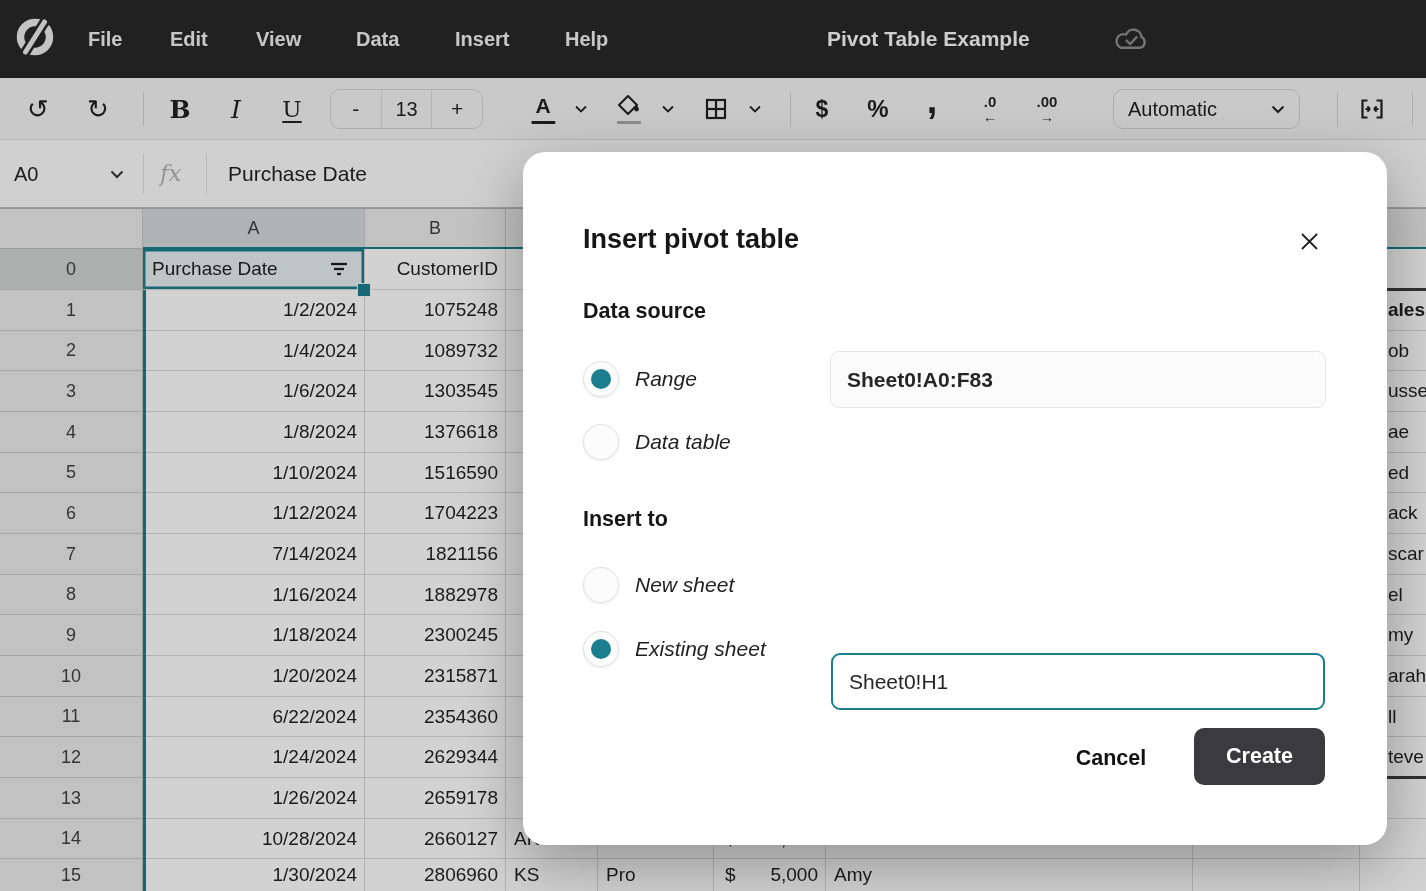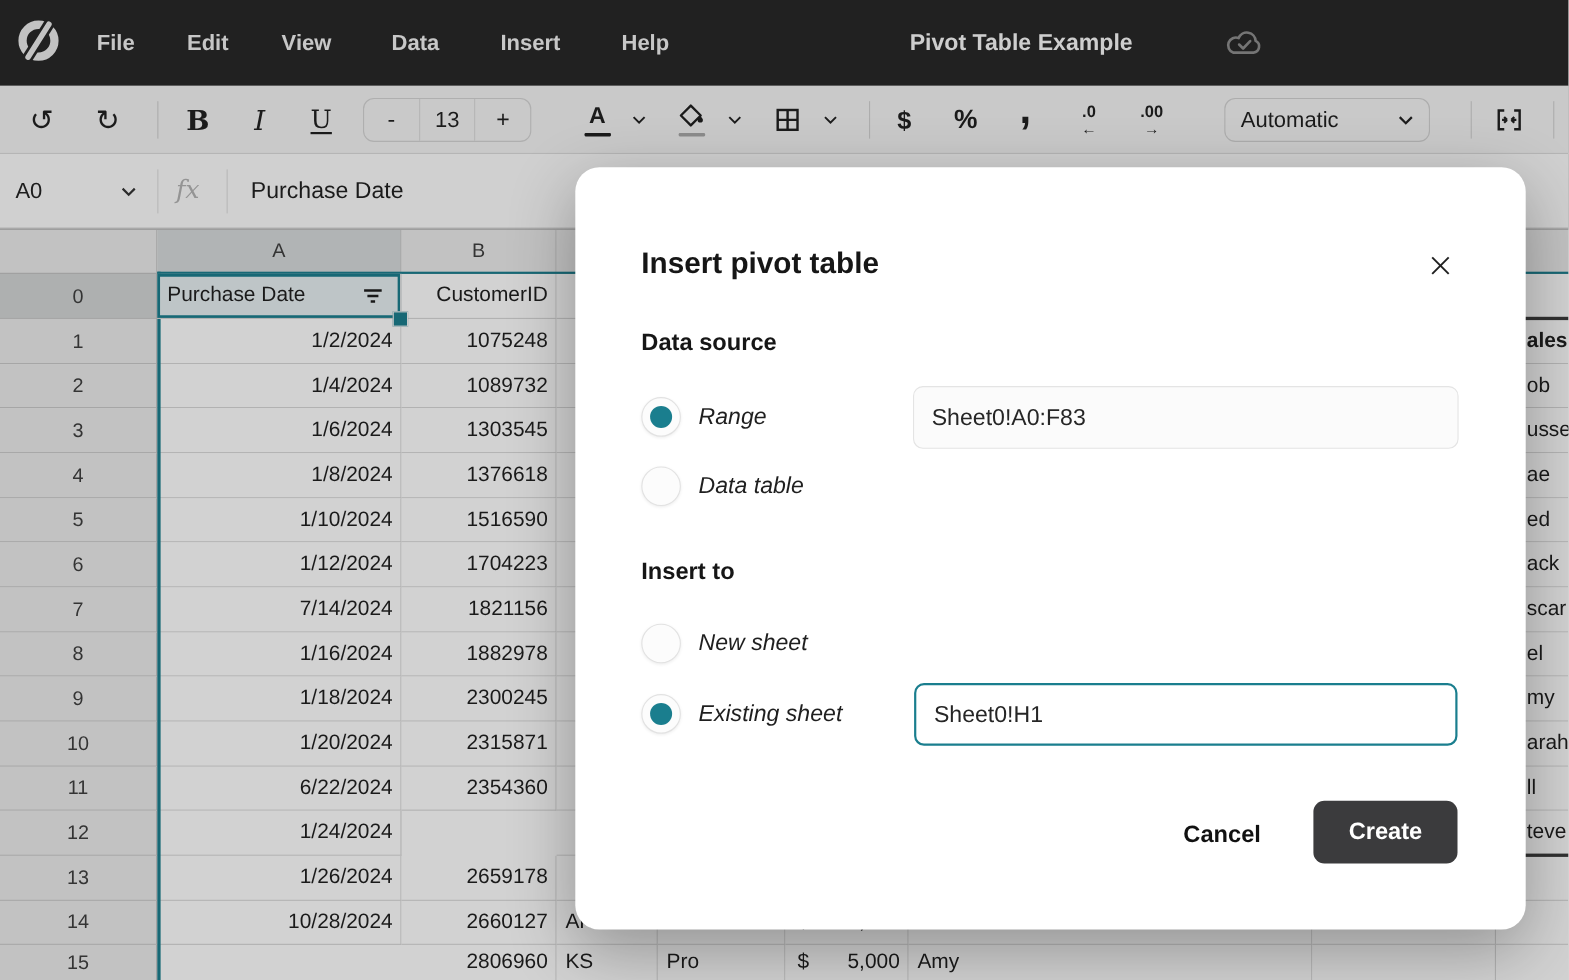--- a/index.html
+++ b/index.html
@@ -73,22 +73,22 @@
   .m-close{position:absolute;left:770px;top:73px;width:32px;height:32px;display:flex;align-items:center;
         justify-content:center;cursor:pointer;}
   .m-section{position:absolute;left:60px;font-size:21.5px;font-weight:700;color:#161616;}
   .radio{position:absolute;left:60px;width:36px;height:36px;border-radius:50%;background:#fcfcfc;
         border:1px solid #e2e2e2;box-shadow:0 1px 3px rgba(0,0,0,0.08);}
   .radio.on::after{content:"";position:absolute;left:7px;top:7px;width:20px;height:20px;border-radius:50%;
         background:#1a7e8e;}
   .r-label{position:absolute;left:112px;font-size:21px;color:#1f1f1f;font-style:italic;}
   .m-input{position:absolute;height:57px;border-radius:9px;font-size:21px;color:#262626;padding:0 16px;
         font-family:"Liberation Sans",sans-serif;outline:none;}
-  .m-input.plain{left:307px;width:496px;background:#fbfbfb;border:1.5px solid #e4e4e4;}
-  .m-input.focus{left:308px;width:494px;background:#fff;border:2.5px solid #1a7e8e;}
+  .m-input.plain{left:307px;width:496px;background:#fbfbfb;border:1.5px solid #e4e4e4;font-weight:bold;}
+  .m-input.focus{left:308px;width:494px;background:#fff;border:2.5px solid #1a7e8e;margin-top:32px;}
   .btn-cancel{position:absolute;left:540px;top:586px;width:96px;height:41px;background:transparent;border:none;
         font-size:21.5px;font-weight:700;color:#111;font-family:"Liberation Sans",sans-serif;cursor:pointer;}
   .btn-create{position:absolute;left:671px;top:576px;width:131px;height:57px;background:#3b3b3d;border:none;
         border-radius:10px;font-size:21.5px;font-weight:700;color:#fff;font-family:"Liberation Sans",sans-serif;
         cursor:pointer;}
 </style>
 </head>
 <body>
 
 <div class="stage">
@@ -321,20 +321,21 @@
       <div class="cell al-r" style="left:143px;top:488px;width:222px;height:40px">6/22/2024</div>
       <div class="cell al-r" style="left:365px;top:488px;width:141px;height:40px">2354360</div>
       <div class="cell al-l" style="left:506px;top:488px;width:92px;height:40px"></div>
       <div class="cell al-l" style="left:598px;top:488px;width:116px;height:40px"></div>
       <div class="cell al-l" style="left:714px;top:488px;width:112px;height:40px"></div>
       <div class="cell al-l" style="left:826px;top:488px;width:367px;height:40px"></div>
       <div class="cell al-l" style="left:1193px;top:488px;width:167px;height:40px"></div>
       <div class="cell frag" style="left:1360px;top:488px;width:200px;height:40px">ll</div>
       <div class="rowhdr" style="top:528px;height:41px">12</div>
       <div class="cell al-r" style="left:143px;top:528px;width:222px;height:41px">1/24/2024</div>
+      <div class="cell al-r" style="left:365px;top:528px;width:141px;height:41px">2629344</div>
       <div class="cell al-l" style="left:506px;top:528px;width:92px;height:41px"></div>
       <div class="cell al-l" style="left:598px;top:528px;width:116px;height:41px"></div>
       <div class="cell al-l" style="left:714px;top:528px;width:112px;height:41px"></div>
       <div class="cell al-l" style="left:826px;top:528px;width:367px;height:41px"></div>
       <div class="cell al-l" style="left:1193px;top:528px;width:167px;height:41px"></div>
       <div class="cell frag" style="left:1360px;top:528px;width:200px;height:41px">teve</div>
       <div class="rowhdr" style="top:569px;height:41px">13</div>
       <div class="cell al-r" style="left:143px;top:569px;width:222px;height:41px">1/26/2024</div>
       <div class="cell al-r" style="left:365px;top:569px;width:141px;height:41px">2659178</div>
       <div class="cell al-l" style="left:506px;top:569px;width:92px;height:41px"></div>
@@ -349,20 +350,21 @@
       <div class="cell al-l" style="left:506px;top:610px;width:92px;height:40px">AK</div>
       <div class="cell al-l" style="left:598px;top:610px;width:116px;height:40px">Pro</div>
       <div class="cell cur" style="left:714px;top:610px;width:112px;height:40px">
         <span>$</span>
         <span>5,000</span>
       </div>
       <div class="cell al-l" style="left:826px;top:610px;width:367px;height:40px">Jack</div>
       <div class="cell al-l" style="left:1193px;top:610px;width:167px;height:40px"></div>
       <div class="cell al-l" style="left:1360px;top:610px;width:200px;height:40px"></div>
       <div class="rowhdr" style="top:650px;height:33px">15</div>
+      <div class="cell al-r" style="left:143px;top:650px;width:222px;height:33px">1/30/2024</div>
       <div class="cell al-r" style="left:365px;top:650px;width:141px;height:33px">2806960</div>
       <div class="cell al-l" style="left:506px;top:650px;width:92px;height:33px">KS</div>
       <div class="cell al-l" style="left:598px;top:650px;width:116px;height:33px">Pro</div>
       <div class="cell cur" style="left:714px;top:650px;width:112px;height:33px">
         <span>$</span>
         <span>5,000</span>
       </div>
       <div class="cell al-l" style="left:826px;top:650px;width:367px;height:33px">Amy</div>
       <div class="cell al-l" style="left:1193px;top:650px;width:167px;height:33px"></div>
       <div class="cell al-l" style="left:1360px;top:650px;width:200px;height:33px"></div>

